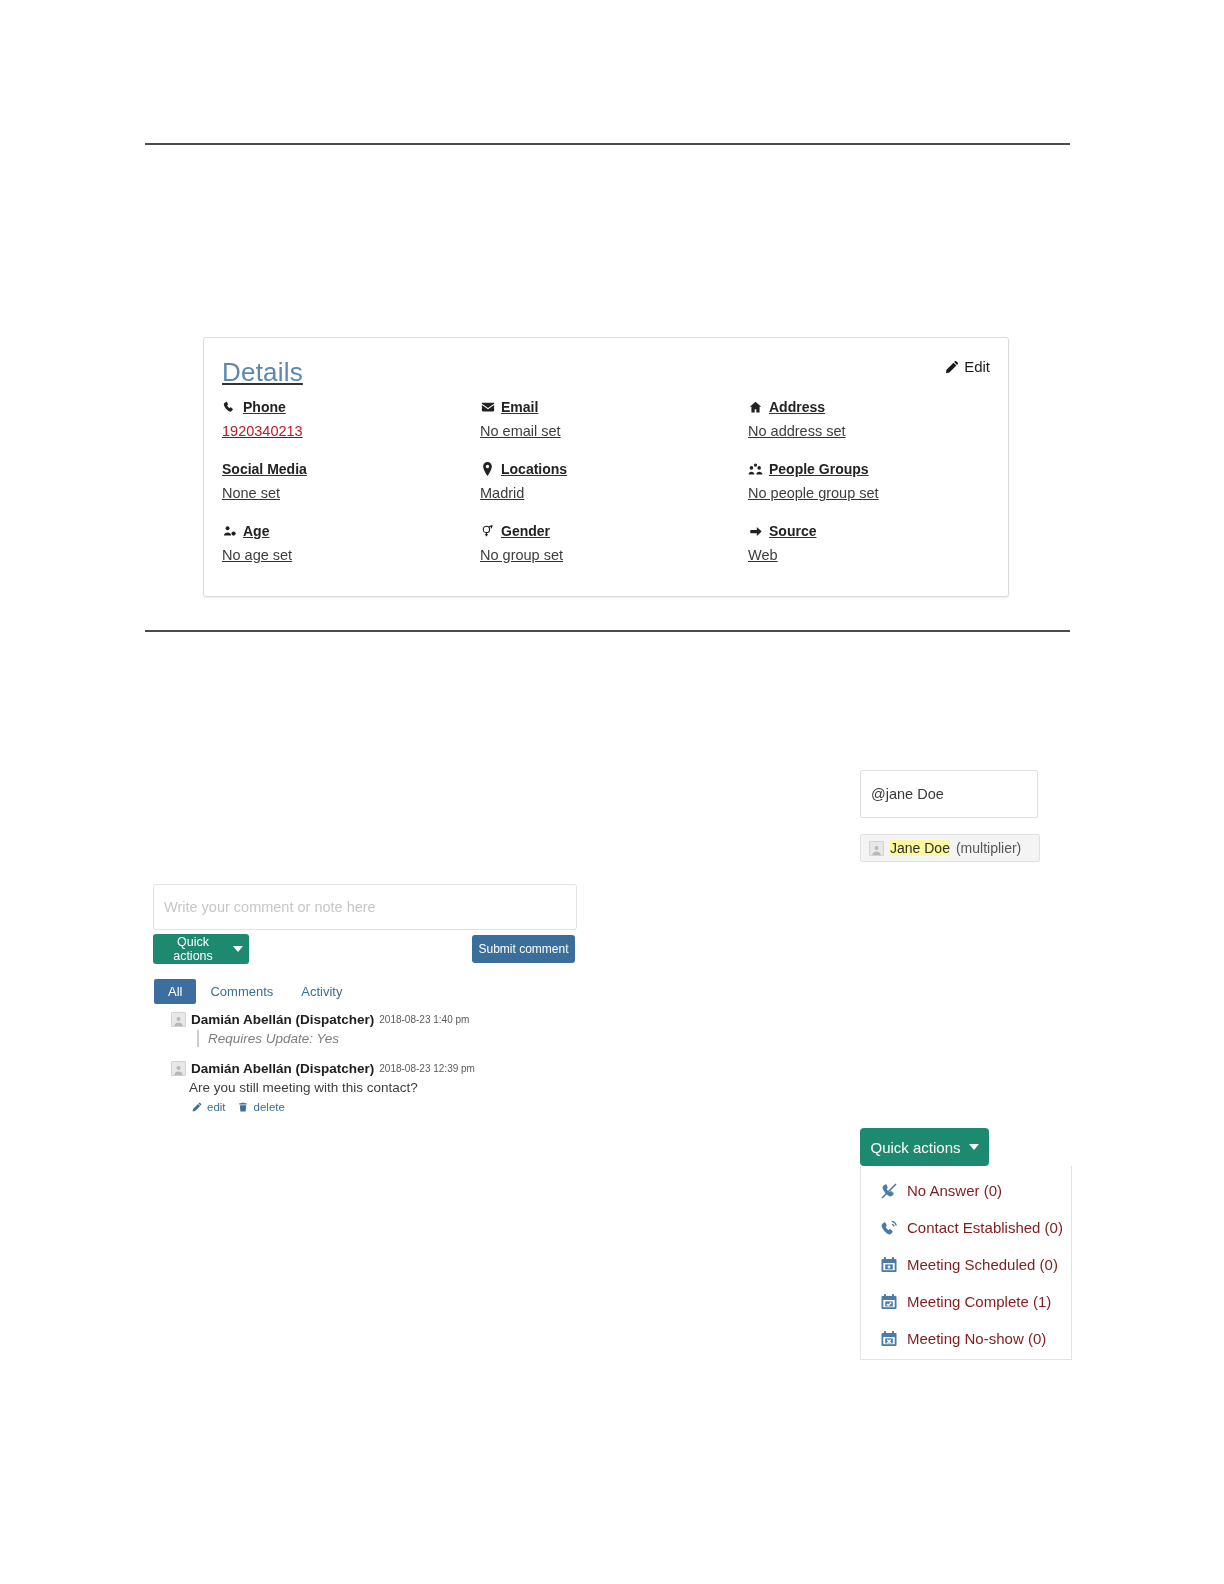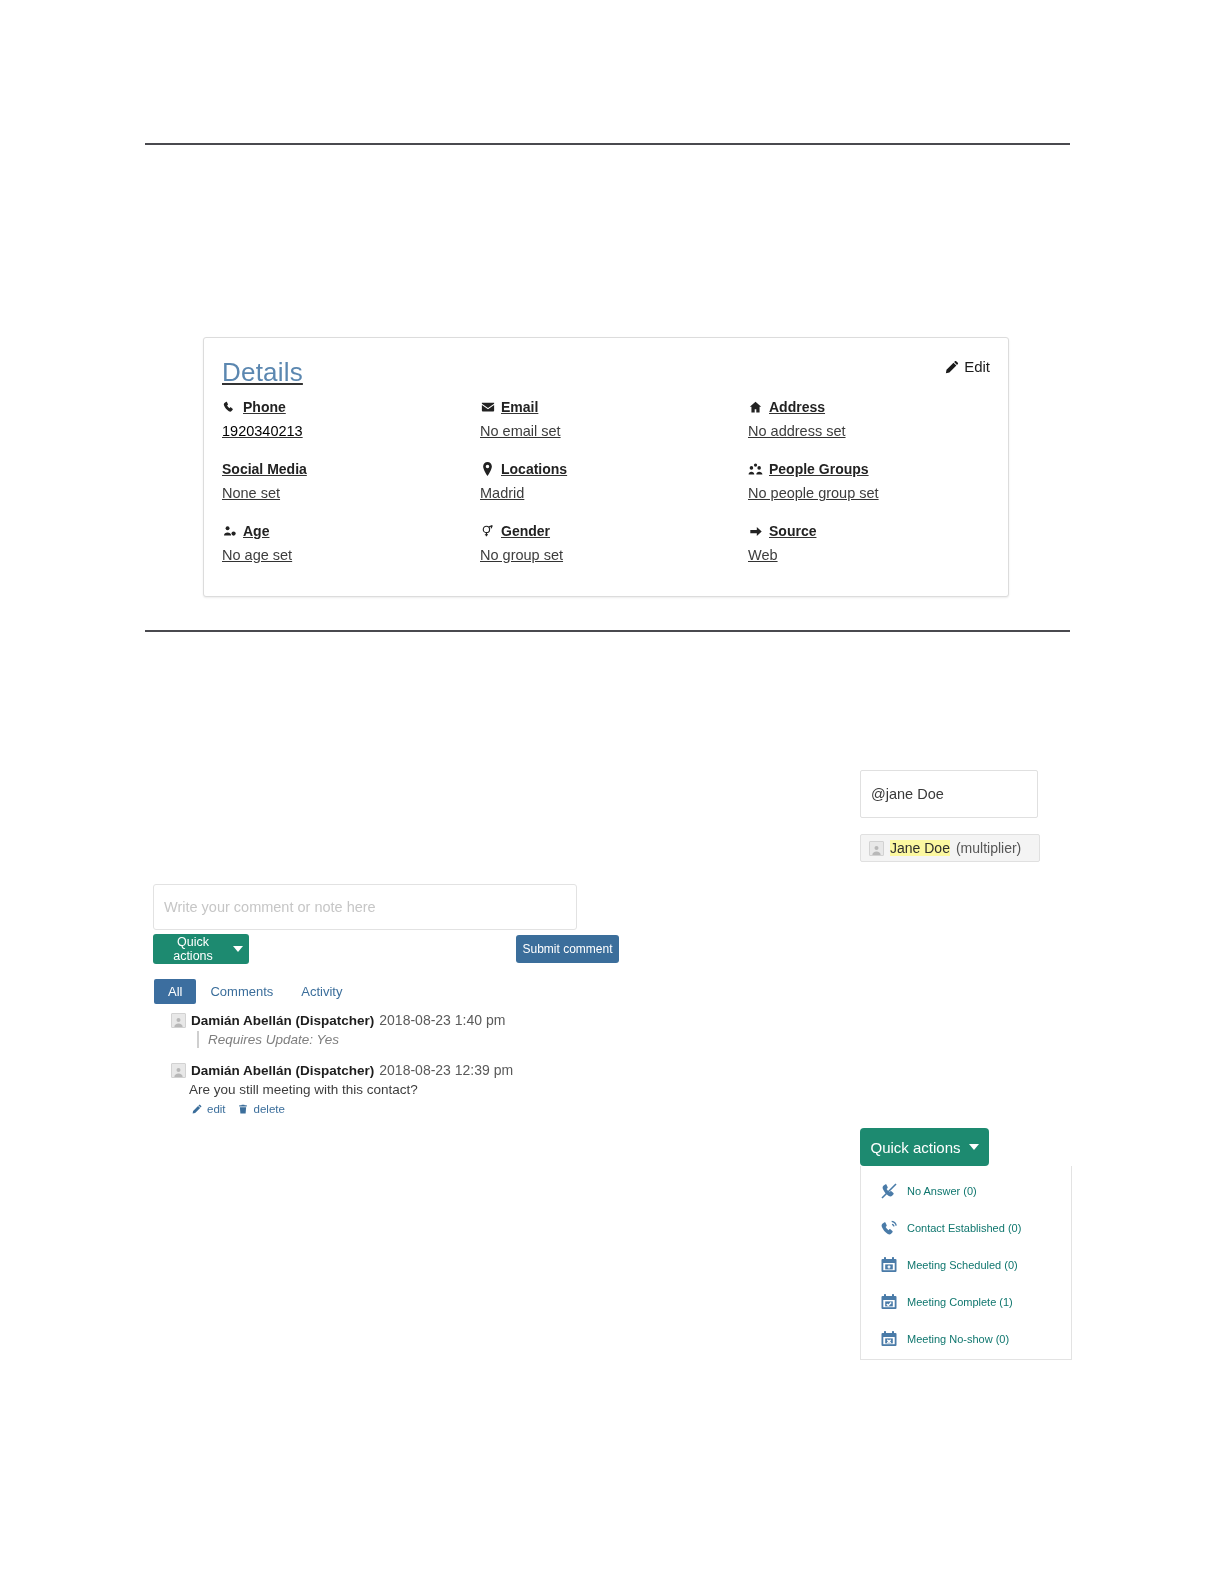--- a/index.html
+++ b/index.html
@@ -82,21 +82,21 @@
     line-height: 18px;
     margin-bottom: 6px;
   }
   .field-value {
     font-size: 14.5px;
     color: #3d3d3d;
     line-height: 18px;
     font-weight: 400;
   }
   .field-value.link {
-    color: #000000;
+    color: #b91c1c;
     cursor: pointer;
   }
   .ficon { display: inline-flex; width: 15px; height: 15px; align-items: center; justify-content: center; }
   .ficon svg { display: block; }
 
   
   #comment-panel {
     position: absolute;
     left: 145px;
     top: 872px;
@@ -152,21 +152,20 @@
     top: 935px;
     width: 103px;
     height: 28px;
     background: #3b6e9b;
     border: none;
     border-radius: 3px;
     color: #ffffff;
     font-family: "Liberation Sans", sans-serif;
     font-size: 12px;
     cursor: pointer;
-    margin-left: 44px;
   }
 
   
   #comment-tabs {
     position: absolute;
     left: 154px;
     top: 979px;
     display: flex;
     align-items: center;
     gap: 0;
@@ -207,21 +206,21 @@
     overflow: hidden;
     flex: none;
   }
   .avatar svg { display:block; }
   .comment-author {
     font-size: 13.5px;
     font-weight: bold;
     color: #1d1d1d;
   }
   .comment-time {
-    font-size: 14px;
+    font-size: 10px;
     color: #5a5a5a;
   }
   .comment-body {
     font-size: 13.5px;
     color: #3d3d3d;
     margin: 3px 0 0 18px;
     line-height: 17px;
   }
   .comment-body.quoted {
     margin-left: 26px;
@@ -315,22 +314,22 @@
     border-right: 1px solid #e3e3e3;
     border-bottom: 1px solid #e3e3e3;
     box-sizing: border-box;
     padding: 6px 0 2px 0;
   }
   .qa-item {
     display: flex;
     align-items: center;
     gap: 9px;
     padding: 9px 10px 9px 18px;
-    font-size: 11px;
-    color: #0f766e;
+    font-size: 15px;
+    color: #7f1d1d;
     cursor: pointer;
     white-space: nowrap;
   }
   .qa-icon { width: 19px; height: 19px; display:inline-flex; align-items:center; justify-content:center; flex:none; }
   .qa-icon svg { display:block; }
 </style>
 </head>
 <body>
 
 <div class="page-rule" id="rule-top"></div>

